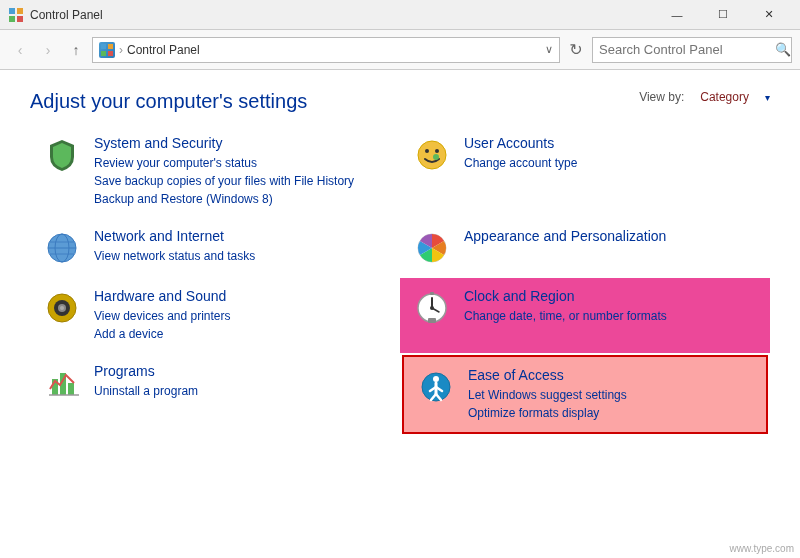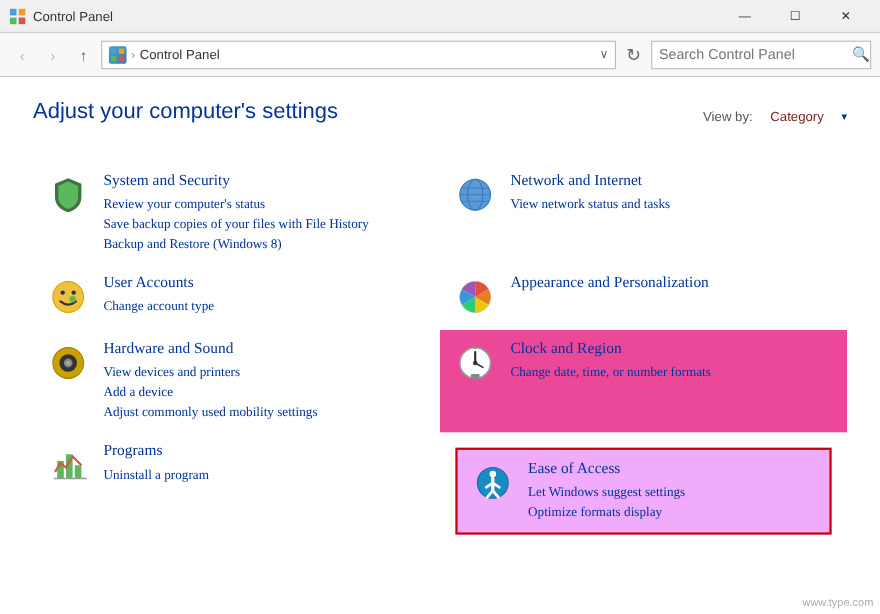--- a/index.html
+++ b/index.html
@@ -84,22 +84,22 @@
     .main-content {
       padding: 20px 30px;
       background: #fff;
       height: calc(558px - 70px);
       overflow-y: auto;
     }
 
     .page-header {
       display: flex;
       justify-content: space-between;
-      align-items: flex-end;
-      margin-bottom: 34px;
+      align-items: flex-start;
+      margin-bottom: 12px;
     }
     .page-title {
       font-size: 20px;
       font-weight: 300;
       color: #003399;
     }
     .viewby {
       display: flex;
       align-items: center;
       gap: 16px;
@@ -116,27 +116,26 @@
       grid-template-columns: 1fr 1fr;
       gap: 0;
     }
 
     .category-item {
       display: flex;
       align-items: flex-start;
       padding: 10px 12px;
       gap: 12px;
       cursor: pointer;
-      font-family: Liberation Serif, serif;
     }
 
     .category-item.highlighted {
       border: 2px solid #cc0000;
-      background: #f0abfc;
-      margin: 14px;
+      background: #fca5a5;
+      margin: 2px;
     }
 
     .category-item.light-blue-bg {
       background: #ec4899;
     }
 
     .cat-icon {
       width: 40px; height: 40px;
       flex-shrink: 0;
       display: flex; align-items: center; justify-content: center;
@@ -233,45 +232,45 @@
     <div class="cat-info">
       <span class="cat-title">System and Security</span>
       <span class="cat-link">Review your computer's status</span>
           <span class="cat-link">Save backup copies of your files with File History</span>
           <span class="cat-link">Backup and Restore (Windows 8)</span>
     </div>
   </div>
       <div class="category-item">
     <div class="cat-icon">
       <svg width="36" height="36" viewBox="0 0 36 36">
+      <circle cx="18" cy="18" r="14" fill="#f0c040" stroke="#d4a800" stroke-width="1"></circle>
+      <circle cx="13" cy="14" r="2" fill="#333"></circle>
+      <circle cx="23" cy="14" r="2" fill="#333"></circle>
+      <path d="M11 22 Q18 28 25 22" fill="none" stroke="#333" stroke-width="2" stroke-linecap="round"></path>
+      <circle cx="22" cy="20" r="3" fill="#5cb85c"></circle>
+    </svg>
+    </div>
+    <div class="cat-info">
+      <span class="cat-title">User Accounts</span>
+      <span class="cat-link">Change account type</span>
+    </div>
+  </div>
+      <div class="category-item">
+    <div class="cat-icon">
+      <svg width="36" height="36" viewBox="0 0 36 36">
       <circle cx="18" cy="18" r="14" fill="#5b9bd5" stroke="#3a7abf" stroke-width="1"></circle>
       <ellipse cx="18" cy="18" rx="7" ry="14" fill="none" stroke="#3a7abf" stroke-width="1"></ellipse>
       <line x1="4" y1="18" x2="32" y2="18" stroke="#3a7abf" stroke-width="1"></line>
       <line x1="6" y1="12" x2="30" y2="12" stroke="#3a7abf" stroke-width="0.8"></line>
       <line x1="6" y1="24" x2="30" y2="24" stroke="#3a7abf" stroke-width="0.8"></line>
     </svg>
     </div>
     <div class="cat-info">
       <span class="cat-title">Network and Internet</span>
       <span class="cat-link">View network status and tasks</span>
-    </div>
-  </div>
-      <div class="category-item">
-    <div class="cat-icon">
-      <svg width="36" height="36" viewBox="0 0 36 36">
-      <circle cx="18" cy="18" r="14" fill="#f0c040" stroke="#d4a800" stroke-width="1"></circle>
-      <circle cx="13" cy="14" r="2" fill="#333"></circle>
-      <circle cx="23" cy="14" r="2" fill="#333"></circle>
-      <path d="M11 22 Q18 28 25 22" fill="none" stroke="#333" stroke-width="2" stroke-linecap="round"></path>
-      <circle cx="22" cy="20" r="3" fill="#5cb85c"></circle>
-    </svg>
-    </div>
-    <div class="cat-info">
-      <span class="cat-title">User Accounts</span>
-      <span class="cat-link">Change account type</span>
     </div>
   </div>
       <div class="category-item">
     <div class="cat-icon">
       <svg width="36" height="36" viewBox="0 0 36 36">
       <circle cx="18" cy="18" r="14" fill="none" stroke="#ccc" stroke-width="1"></circle>
       <path d="M18 4 A14 14 0 0 1 30 11 L18 18 Z" fill="#e74c3c"></path>
       <path d="M30 11 A14 14 0 0 1 30 25 L18 18 Z" fill="#e67e22"></path>
       <path d="M30 25 A14 14 0 0 1 18 32 L18 18 Z" fill="#f1c40f"></path>
       <path d="M18 32 A14 14 0 0 1 6 25 L18 18 Z" fill="#2ecc71"></path>
@@ -290,21 +289,20 @@
       <circle cx="18" cy="18" r="14" fill="#c8a200" stroke="#a08000" stroke-width="1"></circle>
       <circle cx="18" cy="18" r="8" fill="#333"></circle>
       <circle cx="18" cy="18" r="4" fill="#888"></circle>
       <circle cx="18" cy="18" r="2" fill="#aaa"></circle>
     </svg>
     </div>
     <div class="cat-info">
       <span class="cat-title">Hardware and Sound</span>
       <span class="cat-link">View devices and printers</span>
           <span class="cat-link">Add a device</span>
-          <span class="cat-link">Adjust commonly used mobility settings</span>
     </div>
   </div>
       <div class="category-item light-blue-bg">
     <div class="cat-icon">
       <svg width="36" height="36" viewBox="0 0 36 36">
       <circle cx="18" cy="18" r="14" fill="white" stroke="#999" stroke-width="1.5"></circle>
       <line x1="18" y1="18" x2="18" y2="8" stroke="#333" stroke-width="2" stroke-linecap="round"></line>
       <line x1="18" y1="18" x2="25" y2="22" stroke="#333" stroke-width="1.5" stroke-linecap="round"></line>
       <circle cx="18" cy="18" r="2" fill="#333"></circle>
       <rect x="14" y="28" width="8" height="5" rx="1" fill="#888"></rect>

